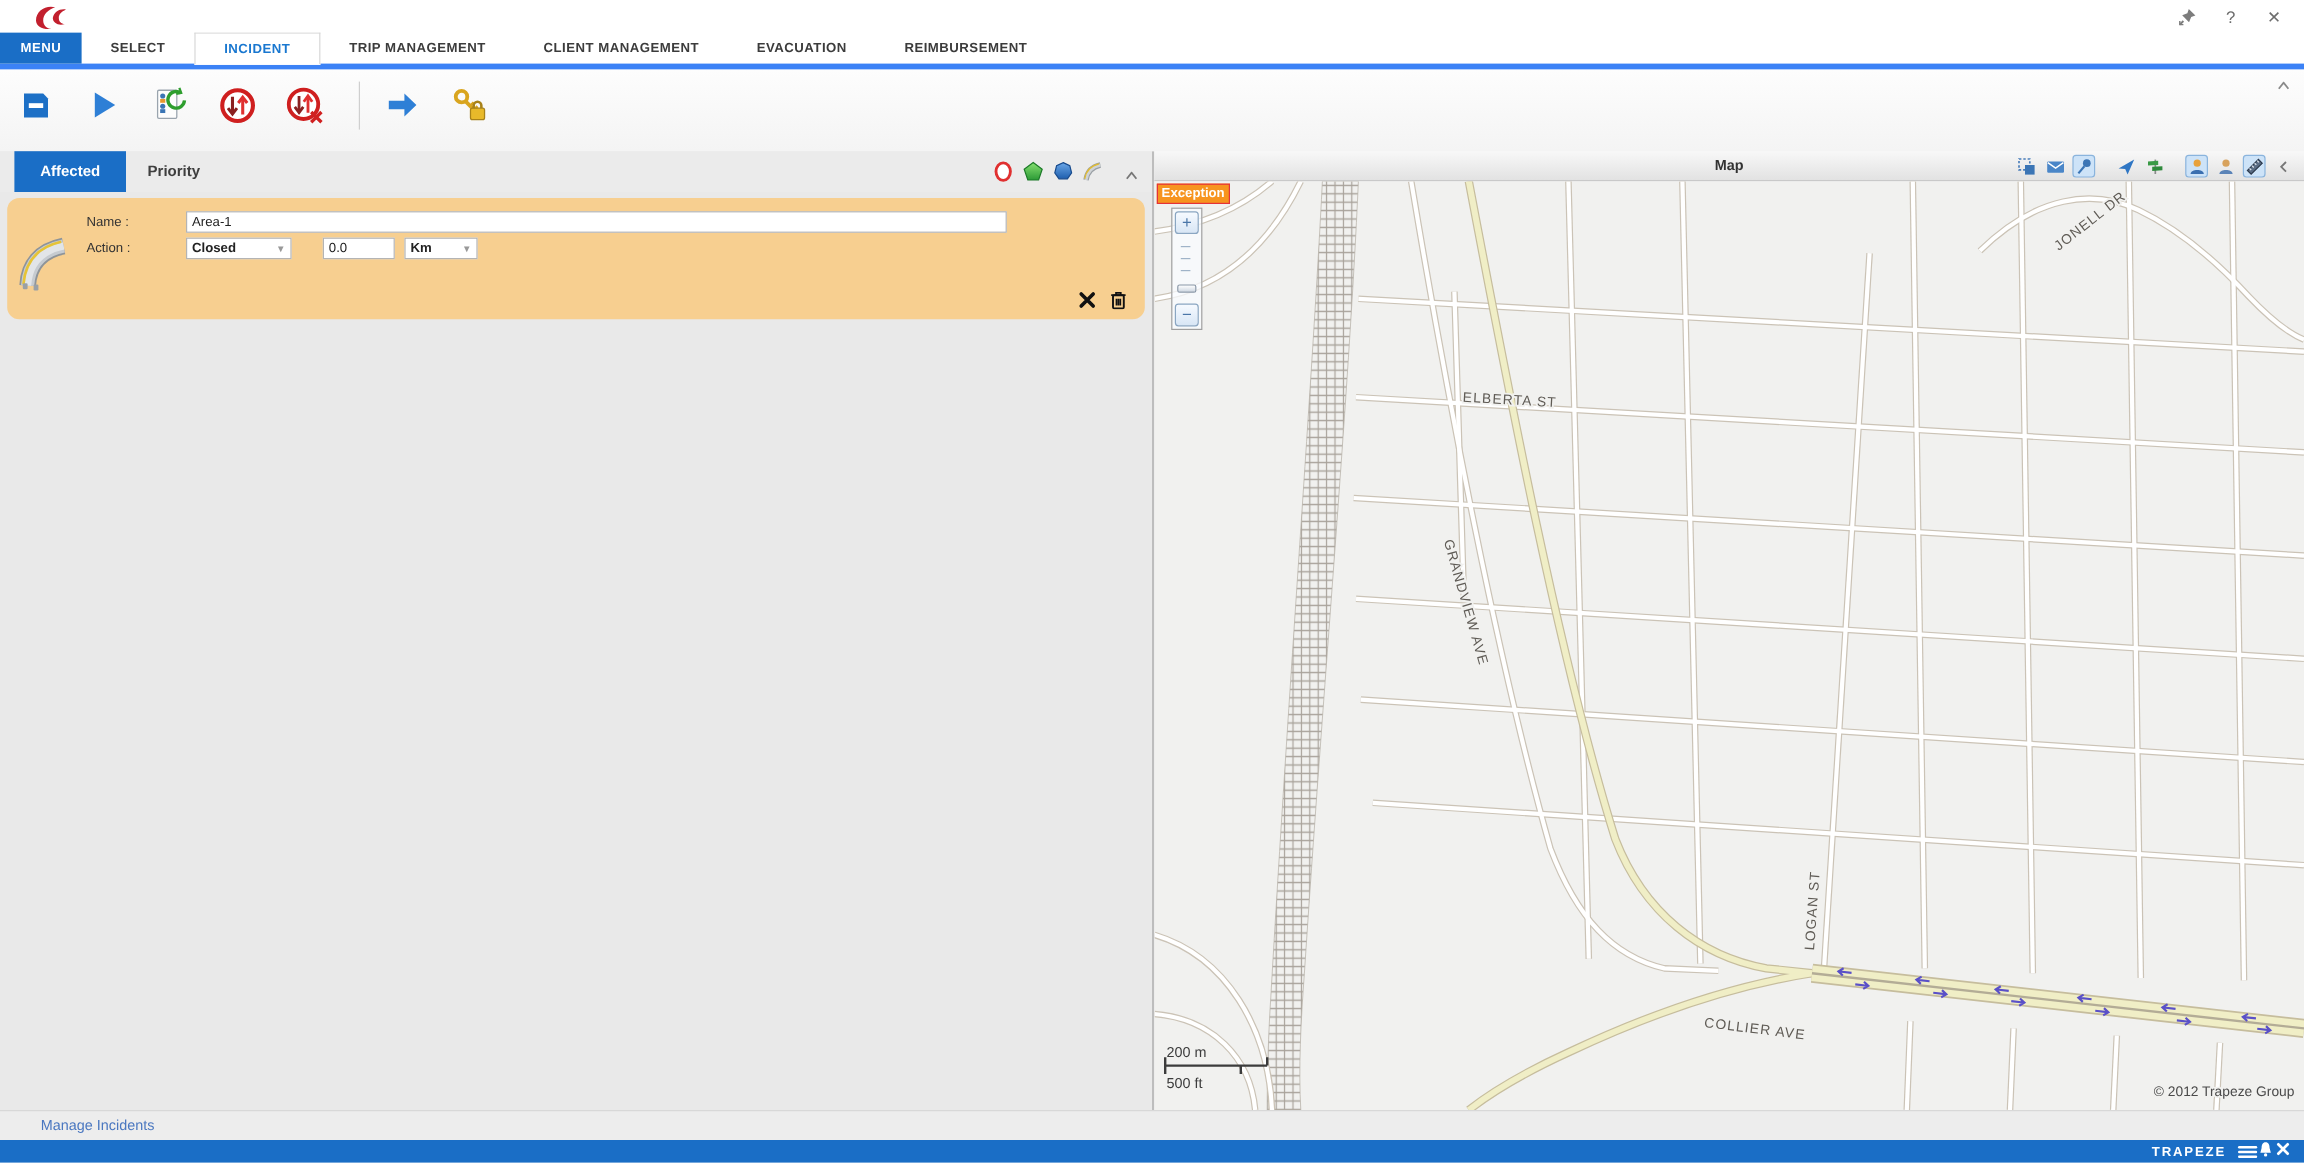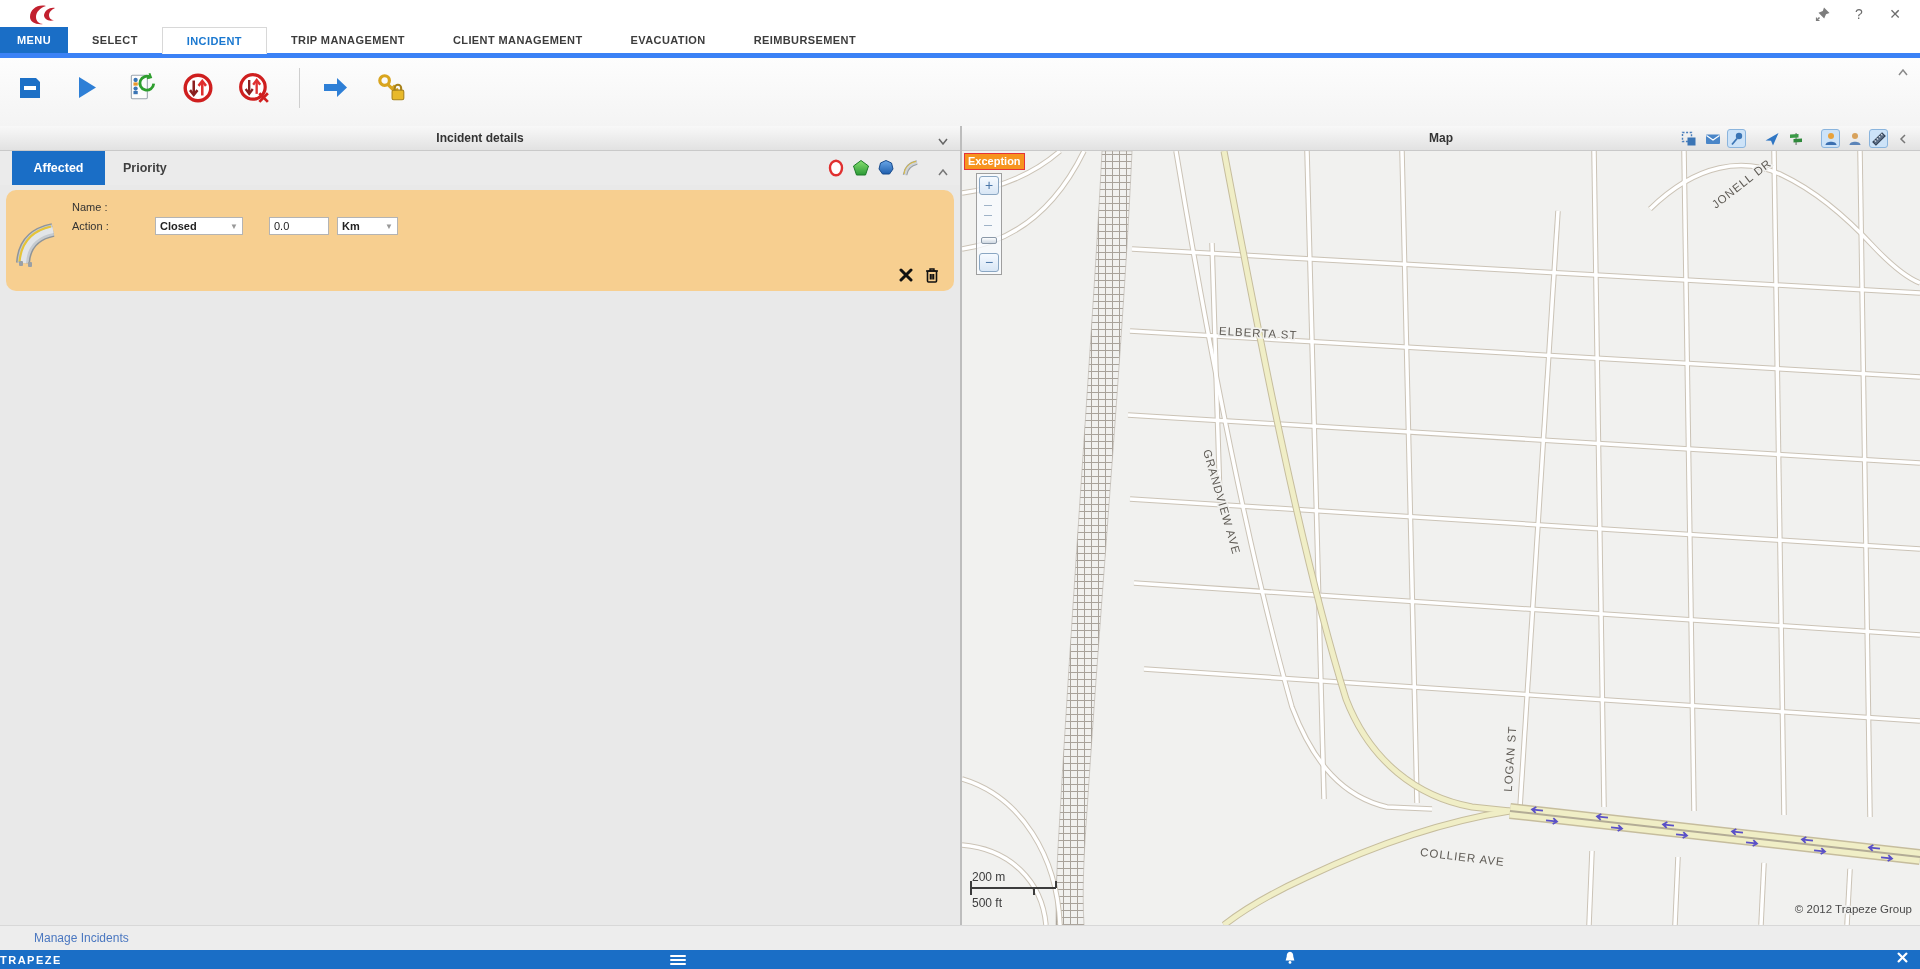--- a/index.html
+++ b/index.html
@@ -84,21 +84,21 @@
              border:1px solid #8a98a8; border-radius:2px; cursor:grab; }
 
   .maplabel { font-size:11.5px; letter-spacing:1px; fill:#5f5b55;
               paint-order:stroke; stroke:#f1f1ef; stroke-width:3px; }
   .scaletext { font-size:12px; fill:#3c3c3c; paint-order:stroke; stroke:#f1f1ef; stroke-width:3px; }
   .copyright { font-size:11.5px; fill:#4a4a4a; paint-order:stroke; stroke:#f1f1ef; stroke-width:3px; }
 
   
   .infobar { height:25px; background:#ededed; border-top:1px solid #d8d8d8; display:flex; align-items:center; }
   .infobar span { margin-left:34px; font-size:12px; color:#4a77c0; }
-  .statusbar { height:19px; background:#1a6ec6; display:flex; align-items:center; justify-content:space-between; padding-right:10px; }
+  .statusbar { height:19px; background:#1a6ec6; display:flex; align-items:center; justify-content:flex-end; padding-right:10px; }
   .brand { color:#fff; font-size:11px; font-weight:bold; letter-spacing:1.5px; margin-right:10px; }
   .sicon { width:16px; height:14px; display:flex; flex-direction:column; justify-content:center; gap:2px; cursor:pointer; }
   .hline { height:2px; background:#fff; border-radius:1px; }
 </style>
 </head>
 <body>
 
 <div class="titlebar">
   <span class="logo">
     <svg width="36" height="22" viewBox="0 0 34 22">
@@ -189,28 +189,20 @@
   <span class="toolbar-collapse">
     <svg width="10" height="7" viewBox="0 0 10 7">
         <polyline points="1,6 5,1 9,6" fill="none" stroke="#8a8a8a" stroke-width="1.5"></polyline>
       </svg>
   </span>
 </div>
 
 <div class="main">
 
   <section class="left-panel">
-    <div class="panel-header">
-      <span>Incident details</span>
-      <span class="hdr-chevron">
-        <svg width="10" height="7" viewBox="0 0 10 7">
-            <polyline points="1,1 5,6 9,1" fill="none" stroke="#666" stroke-width="1.5"></polyline>
-          </svg>
-      </span>
-    </div>
 
     <div class="tabrow">
       <div class="atab active">Affected</div>
       <div class="atab plain">Priority</div>
       <div class="shape-tools">
         <span class="shape-btn">
           <svg width="18" height="18" viewBox="0 0 18 18">
               <ellipse cx="9" cy="9" rx="6" ry="7.3" fill="#fff" stroke="#e03030" stroke-width="2.4"></ellipse>
             </svg>
         </span>
@@ -258,20 +250,21 @@
           <path d="M7,47 C8,30 17,18 37,14" stroke="#c6cbd0" stroke-width="11" fill="none"></path>
           <path d="M7,47 C8,30 17,18 37,14" stroke="#e2e5e8" stroke-width="6" fill="none"></path>
           <path d="M3.5,46 C5,28 15,15 35,10.5" stroke="#e6c437" stroke-width="2.2" fill="none"></path>
           <rect x="3" y="45" width="4" height="5" rx="1" fill="#9aa0a5"></rect>
           <rect x="12" y="46" width="4" height="5" rx="1" fill="#9aa0a5"></rect>
         </svg>
       </span>
       <div class="fields">
         <div class="frow">
           <span class="flabel">Name :</span>
+          <input class="tinput name-input" value="Area-1" style="">
         </div>
         <div class="frow">
           <span class="flabel">Action :</span>
           <div class="combo combo-action">
             <span>Closed</span>
             <span class="arw">▼</span>
           </div>
           <input class="tinput num-input" value="0.0" style="">
           <div class="combo combo-unit">
             <span>Km</span>

